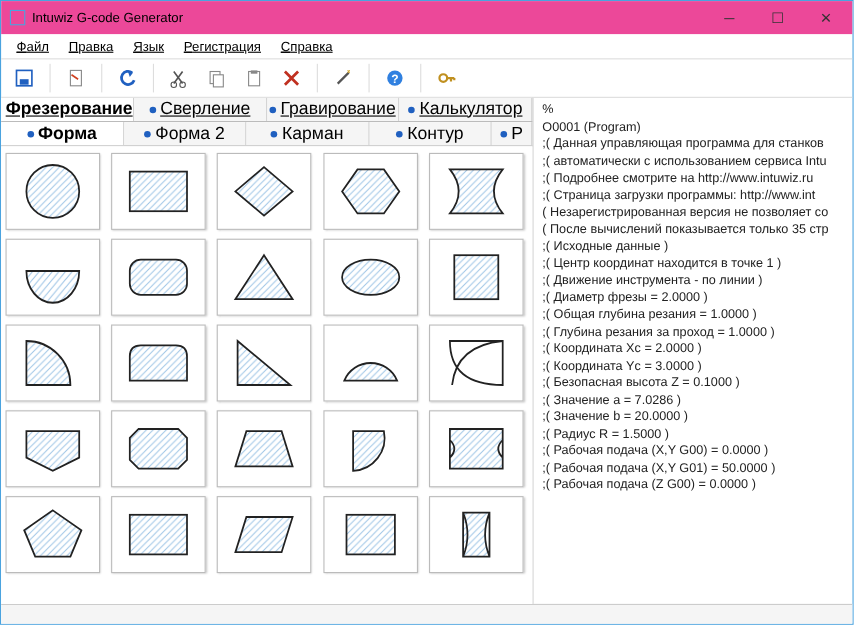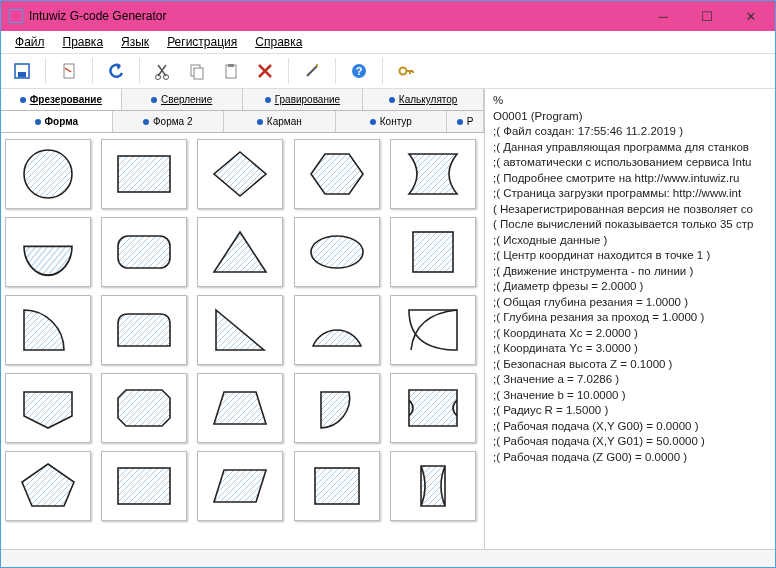--- a/index.html
+++ b/index.html
@@ -14,21 +14,21 @@
 .menubar span:first-letter { text-decoration: underline; }
 
 .toolbar { height: 36px; border-top: 1px solid #ddd; border-bottom: 1px solid #ddd; display: flex; align-items: center; padding: 0 6px; gap: 4px; }
 .sep { width: 1px; height: 26px; background: #ddd; margin: 0 4px; }
 .tbtn { width: 30px; height: 30px; display: flex; align-items: center; justify-content: center; border-radius: 2px; }
 
 .main { display: flex; height: 460px; }
 .left { width: 484px; border-right: 1px solid #ccc; display: flex; flex-direction: column; }
 .right { flex: 1; display: flex; flex-direction: column; }
 
-.tabsrow { display: flex; height: 22px; border-bottom: 1px solid #bbb; font-size: 10px; }
+.tabsrow { display: flex; height: 22px; border-bottom: 1px solid #bbb; font-size: 16px; }
 .tab { flex: 1; display: flex; align-items: center; justify-content: center; gap: 4px; border-right: 1px solid #ccc; background: #f5f5f5; cursor: pointer; white-space: nowrap; overflow: hidden; padding: 0 2px; }
 .tab.active { background: #fff; font-weight: bold; }
 .dot { width: 6px; height: 6px; border-radius: 50%; background: #2060c0; display: inline-block; }
 .tab .u { text-decoration: underline; }
 
 .shapes { flex: 1; overflow-y: auto; padding: 6px 4px; background: #fff; }
 .grid { display: grid; grid-template-columns: repeat(5, 1fr); gap: 8px 6px; }
 .shape { width: 86px; height: 70px; border: 1px solid #bbb; background: #fff; box-shadow: 1px 1px 2px rgba(0,0,0,.25); display: flex; align-items: center; justify-content: center; cursor: pointer; }
 .shape svg { width: 72px; height: 56px; }
 .hatch { fill: url(#h); stroke: #222; stroke-width: 1.6; }
@@ -316,38 +316,37 @@
             </svg>
           </div>
       </div>
     </div>
   </div>
 
   <div class="right">
     <div class="code scrollable" id="code">
         <div>%</div>
         <div>O0001  (Program)</div>
-        <div>;( Файл создан: 17:55:46  11.2.2019   )</div>
         <div>;( Данная управляющая программа для станков</div>
         <div>;( автоматически с использованием сервиса Intu</div>
         <div>;( Подробнее смотрите на http://www.intuwiz.ru</div>
         <div>;( Страница загрузки программы: http://www.int</div>
         <div>( Незарегистрированная версия не позволяет со</div>
         <div>( После вычислений показывается только 35 стр</div>
         <div>;( Исходные данные )</div>
         <div>;( Центр координат находится в точке 1 )</div>
         <div>;( Движение инструмента - по линии )</div>
         <div>;( Диаметр фрезы = 2.0000 )</div>
         <div>;( Общая глубина резания = 1.0000 )</div>
         <div>;( Глубина резания за проход = 1.0000 )</div>
         <div>;( Координата Xc = 2.0000 )</div>
         <div>;( Координата Yc = 3.0000 )</div>
         <div>;( Безопасная высота Z = 0.1000 )</div>
         <div>;( Значение a = 7.0286 )</div>
-        <div>;( Значение b = 10.0000 )</div>
+        <div>;( Значение b = 20.0000 )</div>
         <div>;( Радиус R = 1.5000 )</div>
         <div>;( Рабочая подача (X,Y G00) = 0.0000 )</div>
         <div>;( Рабочая подача (X,Y G01) = 50.0000 )</div>
         <div>;( Рабочая подача (Z G00) = 0.0000 )</div>
       </div>
   </div>
 </div>
 
 <div class="statusbar"></div>
 

